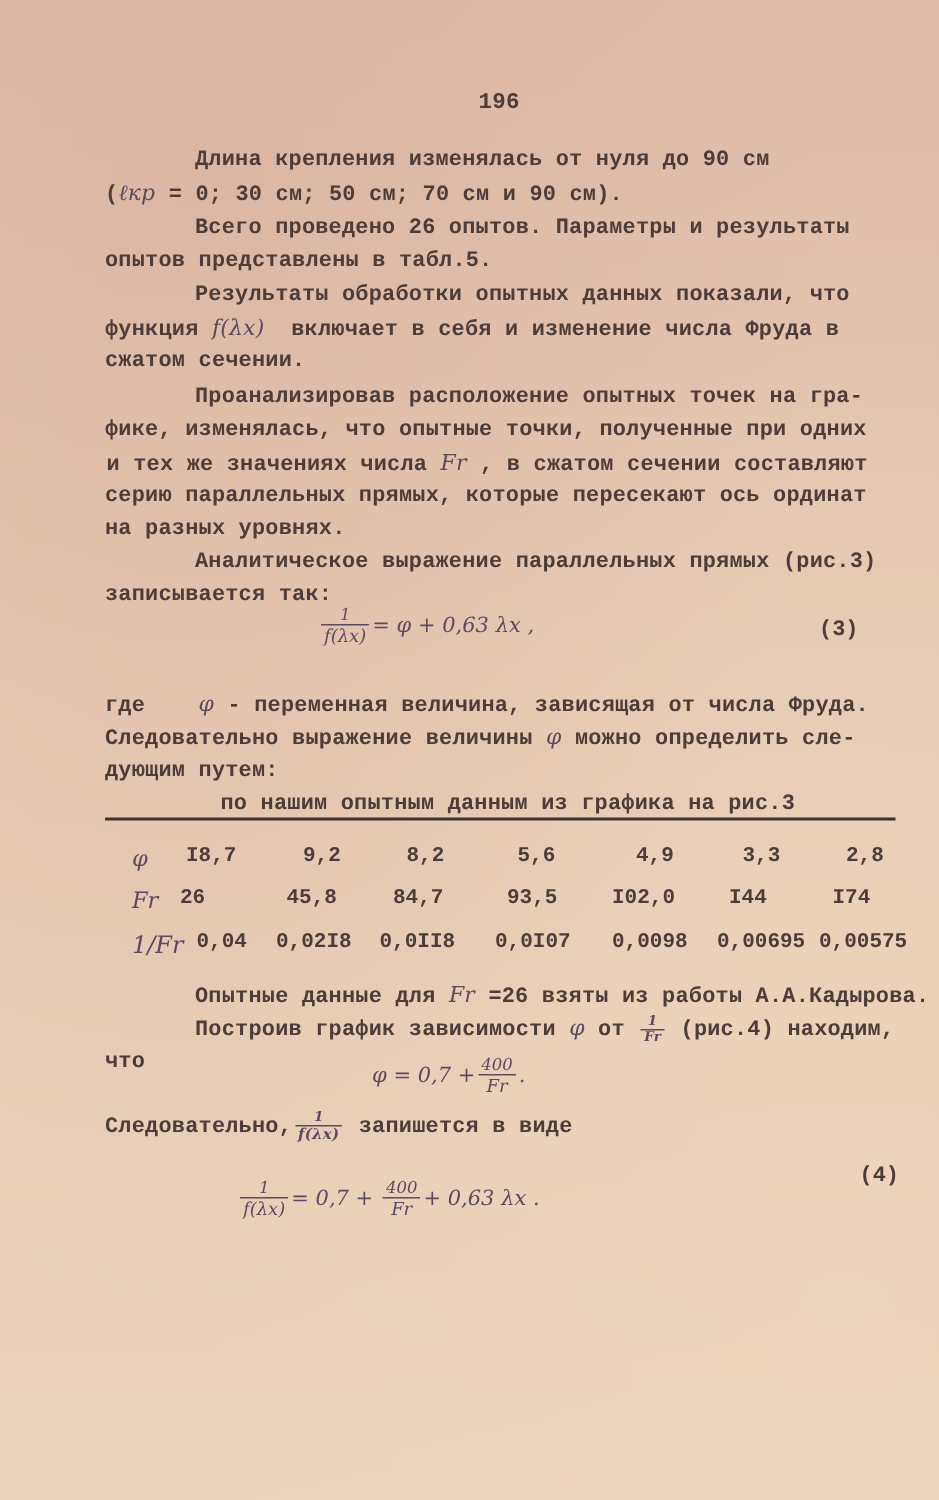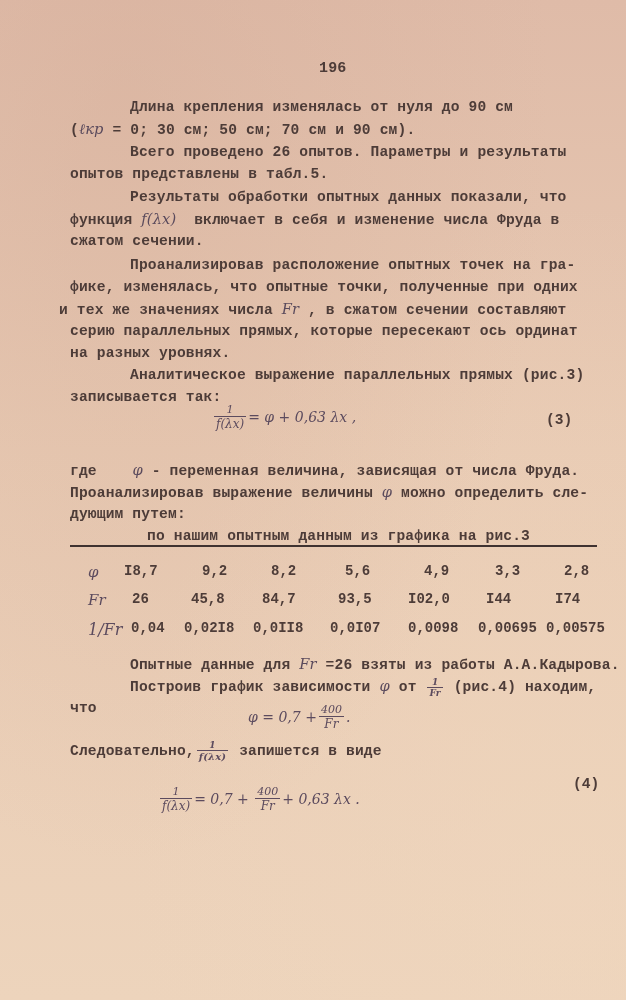--- a/index.html
+++ b/index.html
@@ -50,52 +50,52 @@
 
   <div class="line" style="left:130px;top:98px">Длина крепления изменялась от нуля до 90 см</div>
   <div class="line" style="left:70px;top:120px"><span>(</span><span class="hand">ℓкр</span> <span>= 0; 30 см; 50 см; 70 см и 90 см).</span></div>
   <div class="line" style="left:130px;top:143px">Всего проведено 26 опытов. Параметры и результаты</div>
   <div class="line" style="left:70px;top:165px">опытов представлены в табл.5.</div>
   <div class="line" style="left:130px;top:188px">Результаты обработки опытных данных показали, что</div>
   <div class="line" style="left:70px;top:210px"><span>функция</span> <span class="hand">f(λx)</span>  <span>включает в себя и изменение числа Фруда в</span></div>
   <div class="line" style="left:70px;top:232px">сжатом сечении.</div>
   <div class="line" style="left:130px;top:256px">Проанализировав расположение опытных точек на гра-</div>
   <div class="line" style="left:70px;top:278px">фике, изменялась, что опытные точки, полученные при одних</div>
-  <div class="line" style="left:59px;top:300px"><span>и тех же значениях числа</span> <span class="hand">Fr</span> <span>, в сжатом сечении составляют</span></div>
+  <div class="line" style="left:71px;top:300px"><span>и тех же значениях числа</span> <span class="hand">Fr</span> <span>, в сжатом сечении составляют</span></div>
   <div class="line" style="left:70px;top:322px">серию параллельных прямых, которые пересекают ось ординат</div>
   <div class="line" style="left:70px;top:344px">на разных уровнях.</div>
   <div class="line" style="left:130px;top:366px">Аналитическое выражение параллельных прямых (рис.3)</div>
   <div class="line" style="left:70px;top:388px">записывается так:</div>
 
   <div class="formula" style="left:212px;top:404px">
     <span class="frac"><span class="num">1</span><span class="den">f(λx)</span></span><span>= φ + 0,63 λx ,</span>
   </div>
   <div class="eqno" style="left:546px;top:412px">(3)</div>
 
   <div class="line" style="left:70px;top:461px"><span>где</span>    <span class="hand">φ</span> <span>- переменная величина, зависящая от числа Фруда.</span></div>
-  <div class="line" style="left:70px;top:483px"><span>Проанализировав выражение величины</span> <span class="hand">φ</span> <span>можно определить сле-</span></div>
+  <div class="line" style="left:70px;top:483px"><span>Следовательно выражение величины</span> <span class="hand">φ</span> <span>можно определить сле-</span></div>
   <div class="line" style="left:70px;top:505px">дующим путем:</div>
   <div class="line" style="left:147px;top:527px">по нашим опытным данным из графика на рис.3</div>
 
   <div class="rule"></div>
 
   <div>
     <div class="tbl-row" style="top:563px">
       <span class="tbl-label">φ</span>
       <span class="tbl-cell" style="left:124px">I8,7</span>
       <span class="tbl-cell" style="left:202px">9,2</span>
       <span class="tbl-cell" style="left:271px">8,2</span>
       <span class="tbl-cell" style="left:345px">5,6</span>
       <span class="tbl-cell" style="left:424px">4,9</span>
       <span class="tbl-cell" style="left:495px">3,3</span>
       <span class="tbl-cell" style="left:564px">2,8</span>
     </div>
     <div class="tbl-row" style="top:591px">
       <span class="tbl-label">Fr</span>
-      <span class="tbl-cell" style="left:132px">26</span>
+      <span class="tbl-cell" style="left:120px">26</span>
       <span class="tbl-cell" style="left:191px">45,8</span>
       <span class="tbl-cell" style="left:262px">84,7</span>
       <span class="tbl-cell" style="left:338px">93,5</span>
       <span class="tbl-cell" style="left:408px">I02,0</span>
       <span class="tbl-cell" style="left:486px">I44</span>
       <span class="tbl-cell" style="left:555px">I74</span>
     </div>
     <div class="tbl-row" style="top:620px">
       <span class="tbl-label" style="font-size:16px">1/Fr</span>
       <span class="tbl-cell" style="left:131px">0,04</span>

